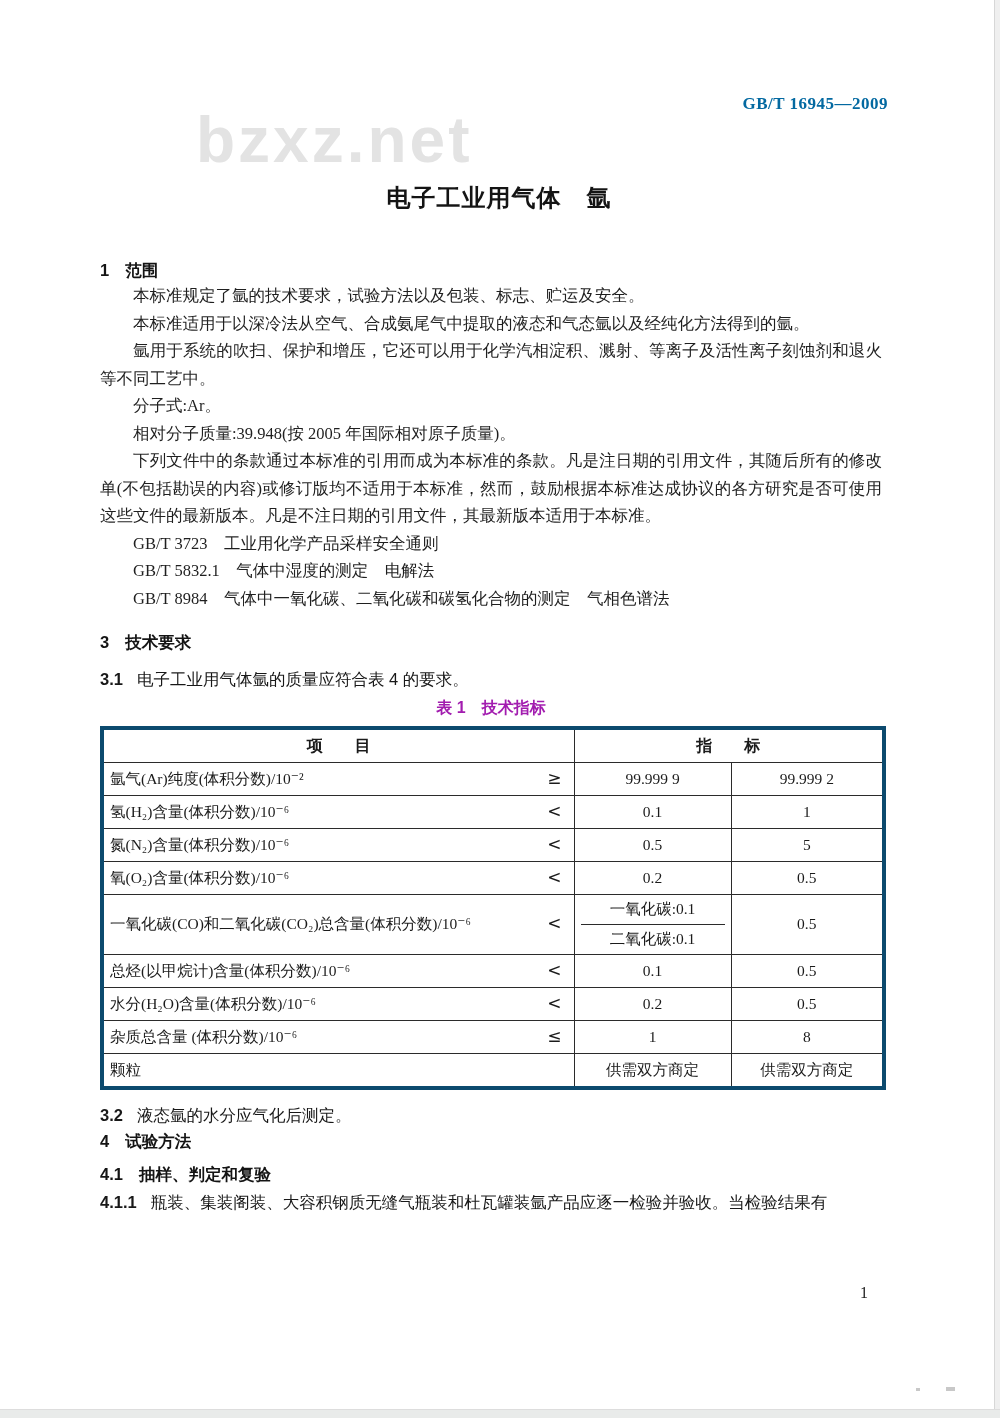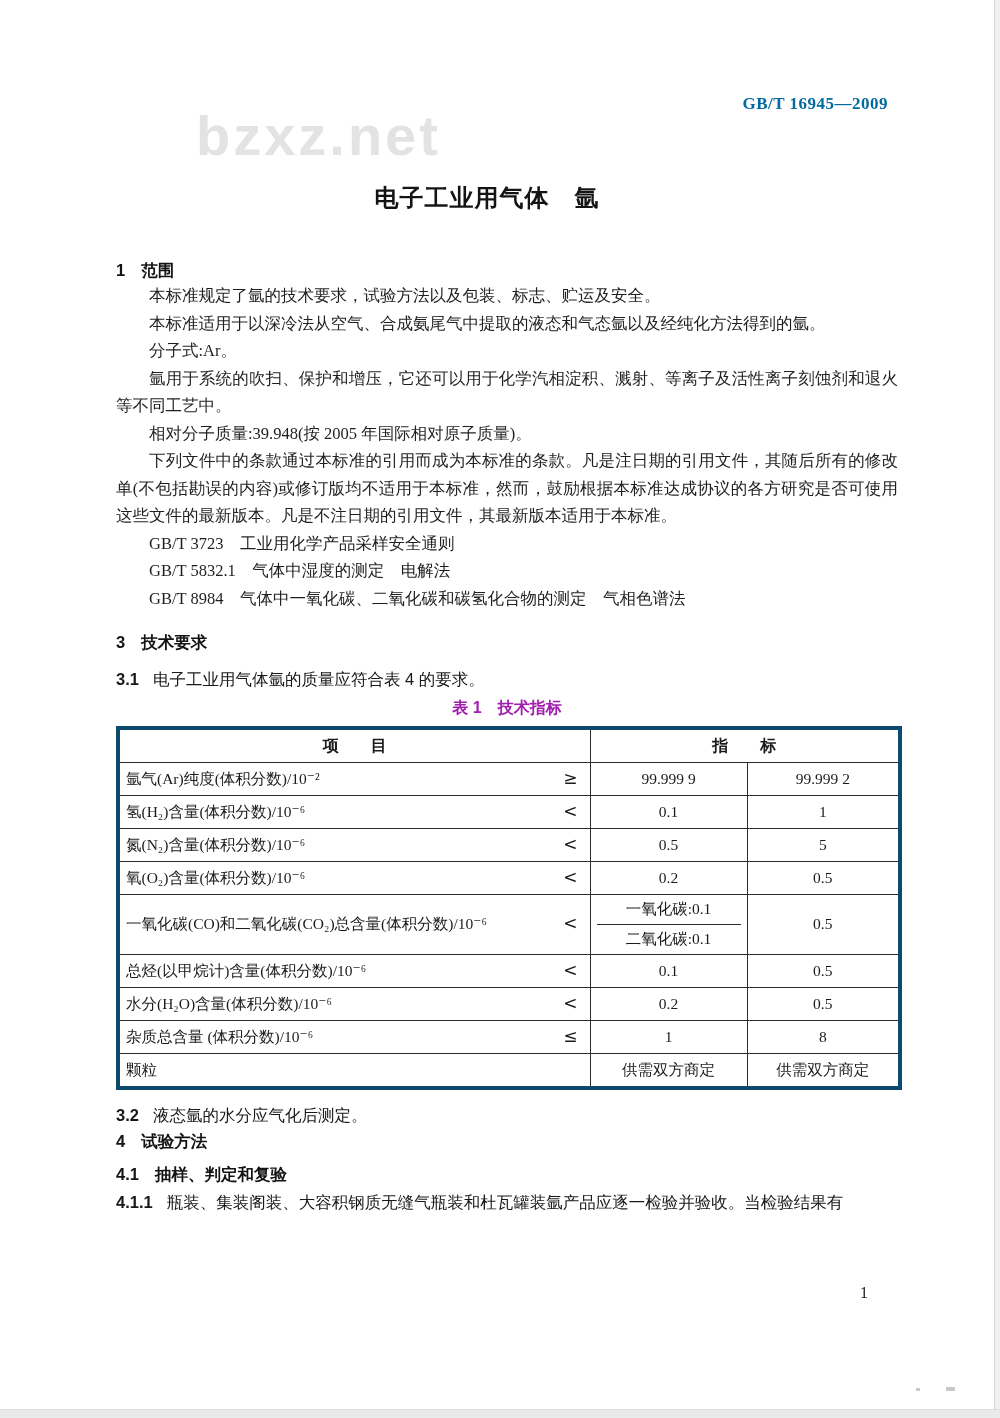--- a/index.html
+++ b/index.html
@@ -28,34 +28,34 @@
 
   .std-num {
     position:absolute; top:94px; right:112px;
     font-family:"Liberation Serif","DejaVu Serif",serif;
     font-weight:bold; font-size:17px; letter-spacing:.5px; color:#0369a1;text-align:center;
   }
 
   .watermark {
     position:absolute; top:108px; left:196px;
     font-family:"Liberation Sans","DejaVu Sans",sans-serif;
-    font-weight:bold; font-size:56px; line-height:1;
+    font-weight:bold; font-size:64px; line-height:1;
     color:#e3e3e3; letter-spacing:3px; user-select:none;
   }
 
   .doc-title {
-    position:absolute; top:182px; left:96px; width:782px;
+    position:absolute; top:182px; left:108px; width:782px;
     text-align:center;
     font-family:"Liberation Sans","DejaVu Sans",sans-serif;
     font-weight:bold; font-size:24px; color:#141414;
     letter-spacing:1px;
   }
 
   .content {
-    position:absolute; top:250px; left:116px; width:782px;
+    position:absolute; top:250px; left:100px; width:782px;
     font-size:16.5px; line-height:27.5px;
   }
 
   .sec-h {
     font-family:"Liberation Sans","DejaVu Sans",sans-serif;
     font-weight:bold; font-size:16.5px; color:#141414;
     margin:0; line-height:24px;
   }
   .sec-h .num { margin-right:16px; }
   #h1 { margin-top:8px; }
@@ -130,22 +130,22 @@
 
   <div class="doc-title">电子工业用气体　氩</div>
 
   <div class="content">
 
     <h2 class="sec-h" id="h1">
       <span class="num">1</span><span>范围</span>
     </h2>
     <p class="body-p mt">本标准规定了氩的技术要求，试验方法以及包装、标志、贮运及安全。</p>
     <p class="body-p">本标准适用于以深冷法从空气、合成氨尾气中提取的液态和气态氩以及经纯化方法得到的氩。</p>
+    <p class="body-p">氩用于系统的吹扫、保护和增压，它还可以用于化学汽相淀积、溅射、等离子及活性离子刻蚀剂和退火等不同工艺中。</p>
     <p class="body-p">分子式:Ar。</p>
-    <p class="body-p">氩用于系统的吹扫、保护和增压，它还可以用于化学汽相淀积、溅射、等离子及活性离子刻蚀剂和退火等不同工艺中。</p>
     <p class="body-p">相对分子质量:39.948(按 2005 年国际相对原子质量)。</p>
 
     <p class="body-p mt">下列文件中的条款通过本标准的引用而成为本标准的条款。凡是注日期的引用文件，其随后所有的修改单(不包括勘误的内容)或修订版均不适用于本标准，然而，鼓励根据本标准达成协议的各方研究是否可使用这些文件的最新版本。凡是不注日期的引用文件，其最新版本适用于本标准。</p>
     <p class="ref-line">GB/T 3723　工业用化学产品采样安全通则</p>
     <p class="ref-line">GB/T 5832.1　气体中湿度的测定　电解法</p>
     <p class="ref-line">GB/T 8984　气体中一氧化碳、二氧化碳和碳氢化合物的测定　气相色谱法</p>
 
     <h2 class="sec-h" id="h3">
       <span class="num">3</span><span>技术要求</span>
     </h2>

